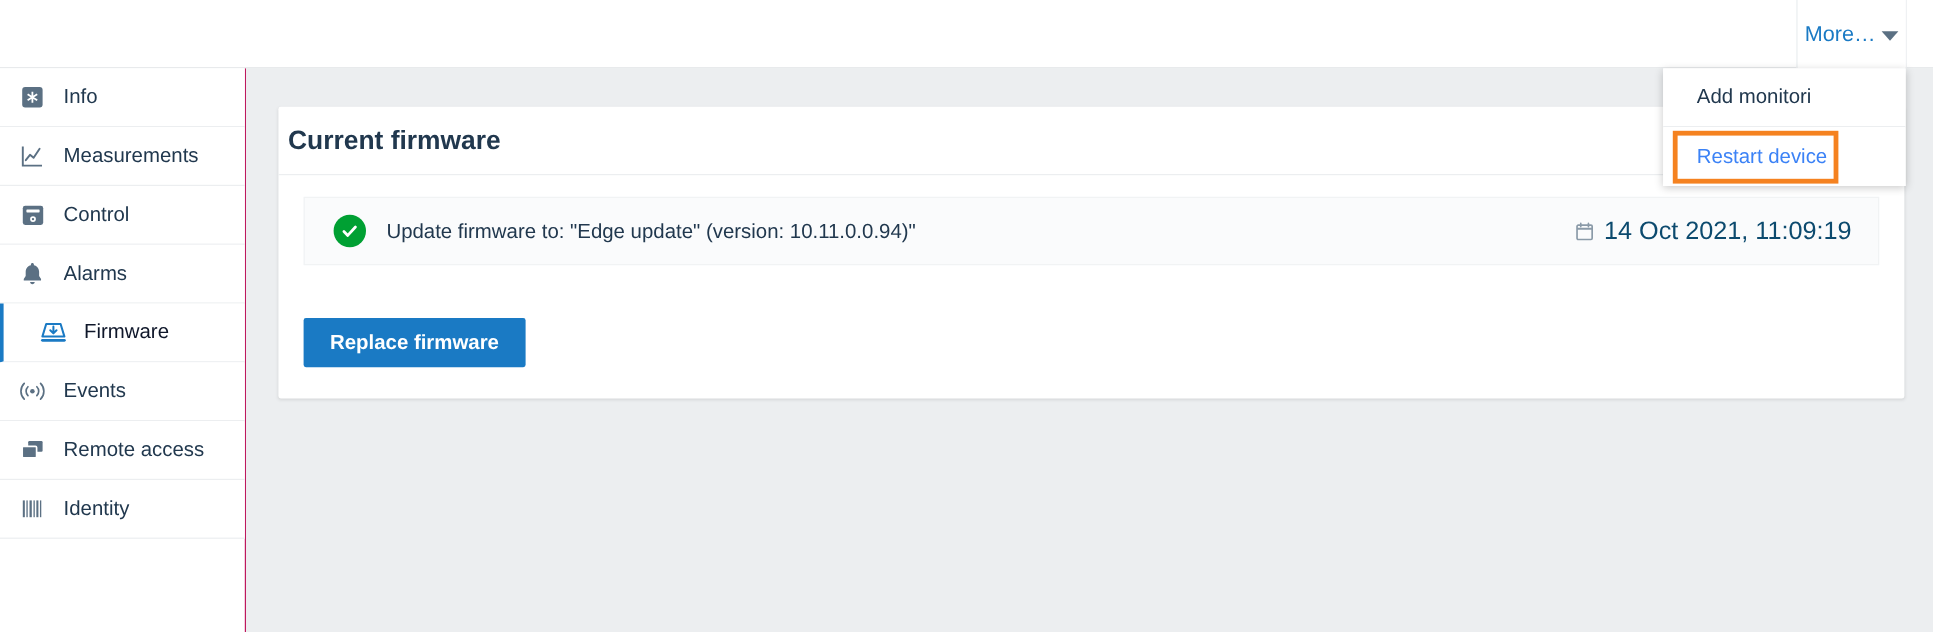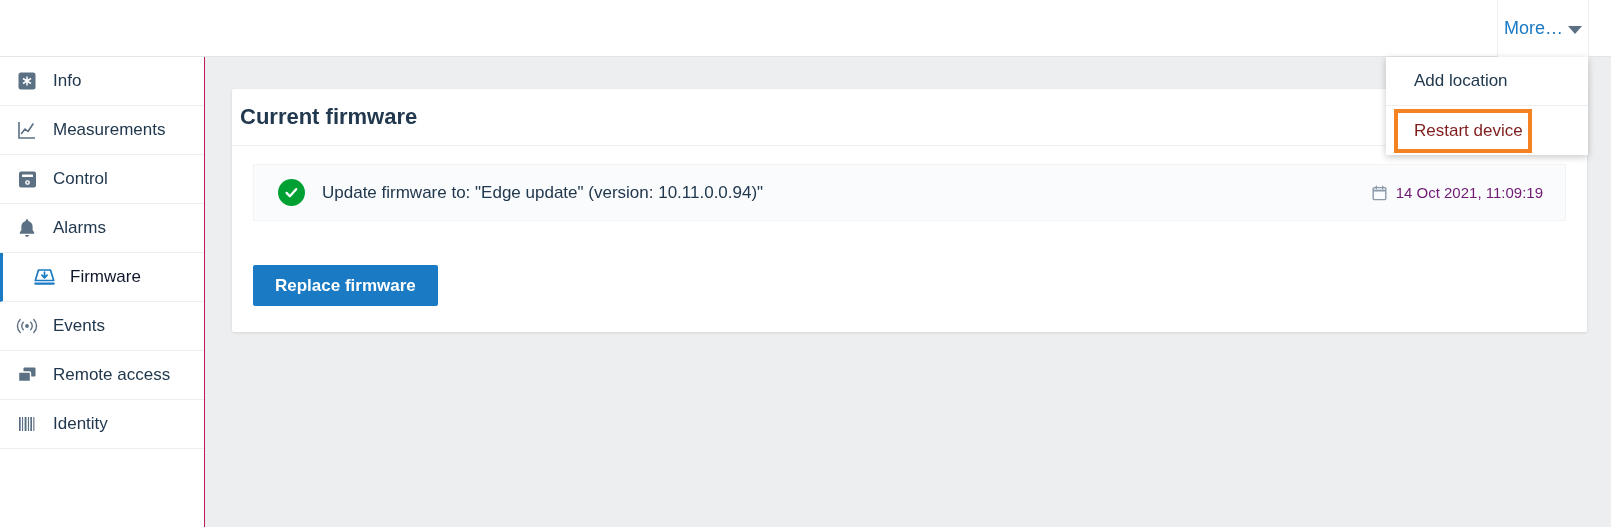--- a/index.html
+++ b/index.html
@@ -156,22 +156,22 @@
   .check-circle svg { display: block; }
   .status-text {
     font-size: 17px;
     color: #21384e;
     flex: 1 1 auto;
   }
   .status-date {
     display: flex;
     align-items: center;
     gap: 9px;
-    color: #701a75;
-    font-size: 15px;
+    color: #0c4a6e;
+    font-size: 21px;
     white-space: nowrap;
   }
   .cal-icon { color: #8a9aa8; display: flex; align-items: center; }
 
   .fw-block {
     padding: 18px 0 0 27px;
   }
   .fw-name-row {
     display: flex;
     align-items: center;
@@ -230,21 +230,21 @@
     align-items: center;
     padding-left: 28px;
     font-size: 17px;
     color: #21384e;
     cursor: pointer;
     border-bottom: 1px solid #eceef0;
     background: #ffffff;
     position: relative;
   }
   .dropdown-item:last-child { border-bottom: none; }
-  .dropdown-item.link { color: #7f1d1d; }
+  .dropdown-item.link { color: #3b82f6; }
   .highlight-box {
     position: absolute;
     left: 1394px;
     top: 109px;
     width: 138px;
     height: 44px;
     border: 4px solid #f58220;
     box-sizing: border-box;
     z-index: 50;
     pointer-events: none;
@@ -387,21 +387,21 @@
 
 
         <button class="primary-button">Replace firmware</button>
 
       </div>
     </section>
   </main>
 
   <div class="dropdown">
     <div class="dropdown-item">
-      <span>Add location</span>
+      <span>Add monitori</span>
     </div>
     <div class="dropdown-item link">
       <span>Restart device</span>
     </div>
   </div>
   <div class="highlight-box"></div>
 
 </div>
 
 </body></html>

